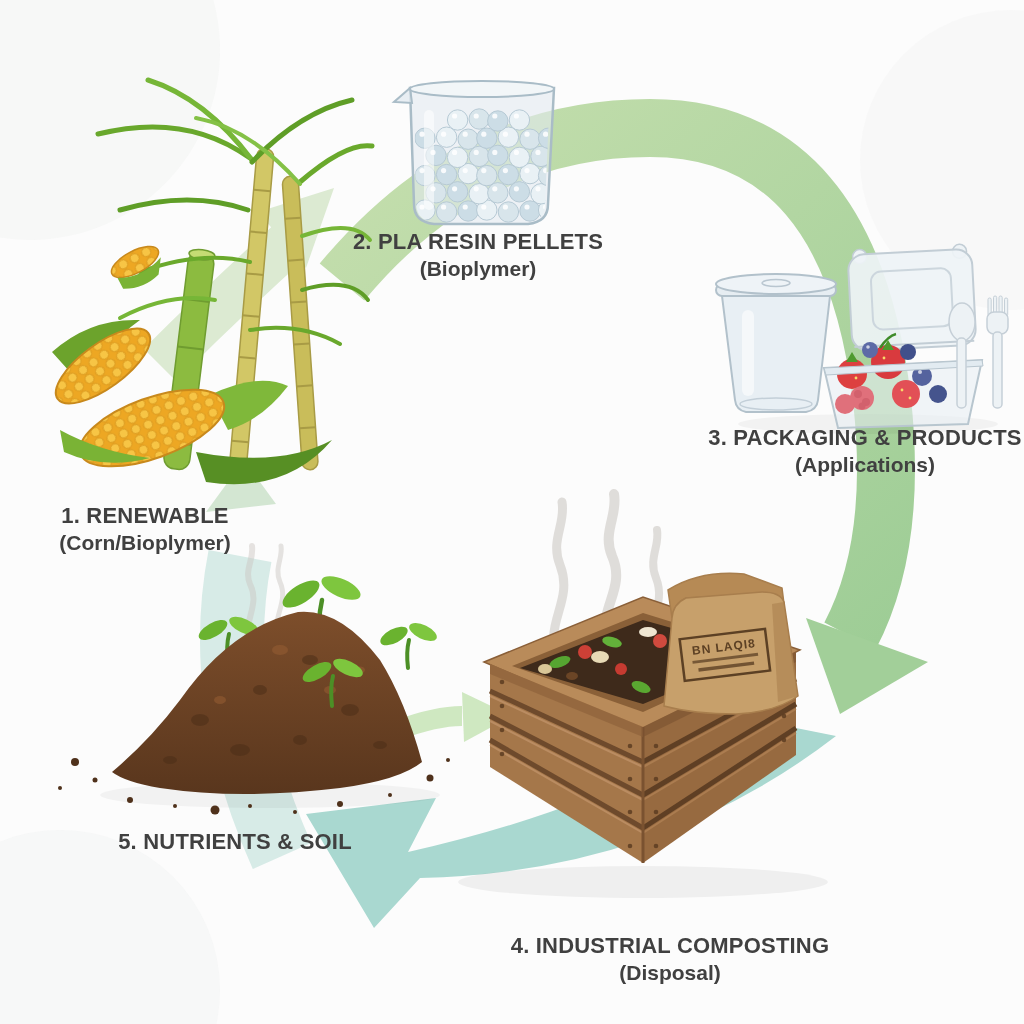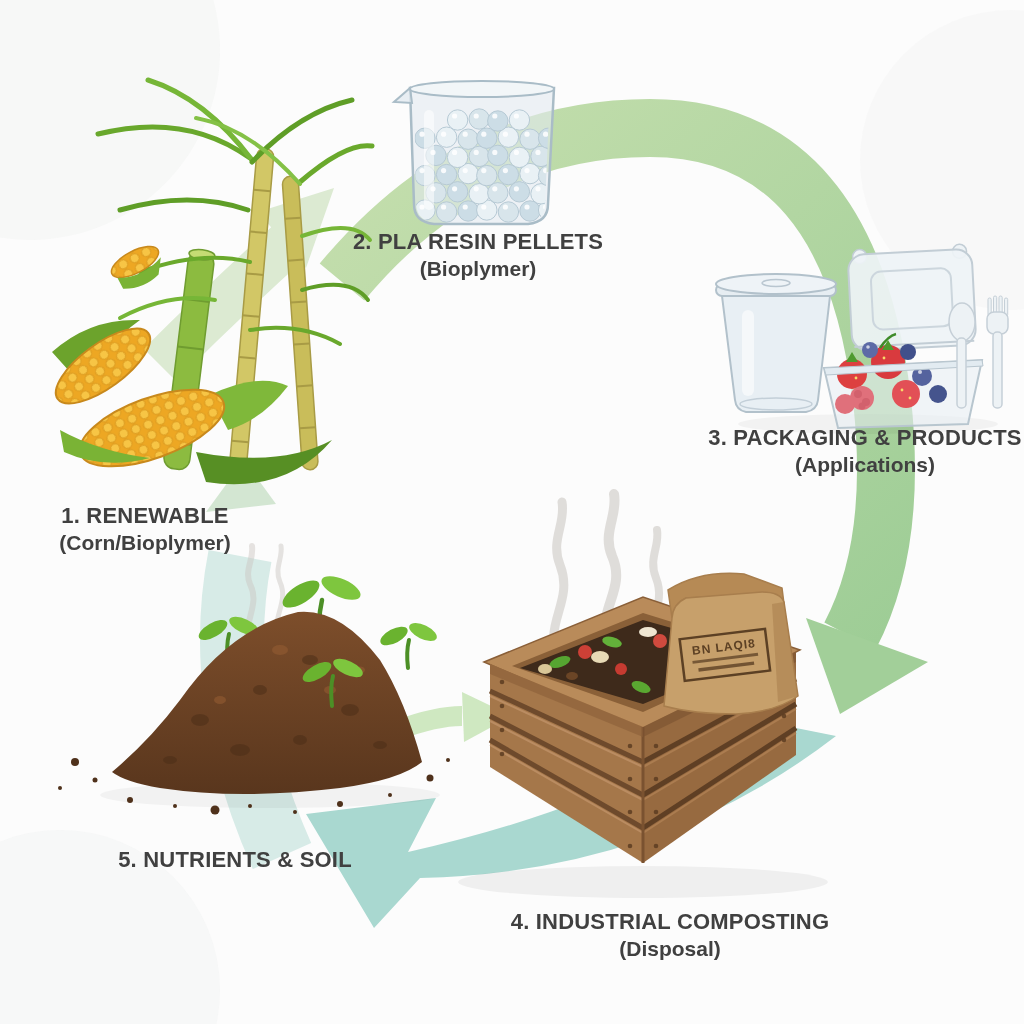--- a/index.html
+++ b/index.html
@@ -5,22 +5,22 @@
   html,body{margin:0;padding:0;}
   body{font-family:"Liberation Sans",sans-serif;background:#ffffff;}
   .canvas{position:relative;width:1024px;height:1024px;background:#fcfcfc;overflow:hidden;}
   .canvas svg{position:absolute;left:0;top:0;}
   .step-label{position:absolute;text-align:center;color:#404040;z-index:5;}
   .step-label .l1,.step-label .l2{font-size:22px;font-weight:bold;line-height:27px;letter-spacing:.2px;}
   .step-label .sub{font-size:21px;font-weight:bold;line-height:27px;}
   #label-1{left:20px;top:474px;width:250px;margin-top:28px;}
   #label-2{left:328px;top:228px;width:300px;}
   #label-3{left:700px;top:424px;width:330px;}
-  #label-4{left:500px;top:908px;width:340px;}
-  #label-5{left:85px;top:846px;width:300px;}
+  #label-4{left:500px;top:932px;width:340px;}
+  #label-5{left:85px;top:828px;width:300px;}
 </style>
 </head>
 <body>
 
 <div class="canvas">
 
 <svg width="1024" height="1024" viewBox="0 0 1024 1024">
   <defs>
     <linearGradient id="arcGrad" x1="0" y1="0" x2="1" y2="1">
       <stop offset="0" stop-color="#c6dfae"></stop>

